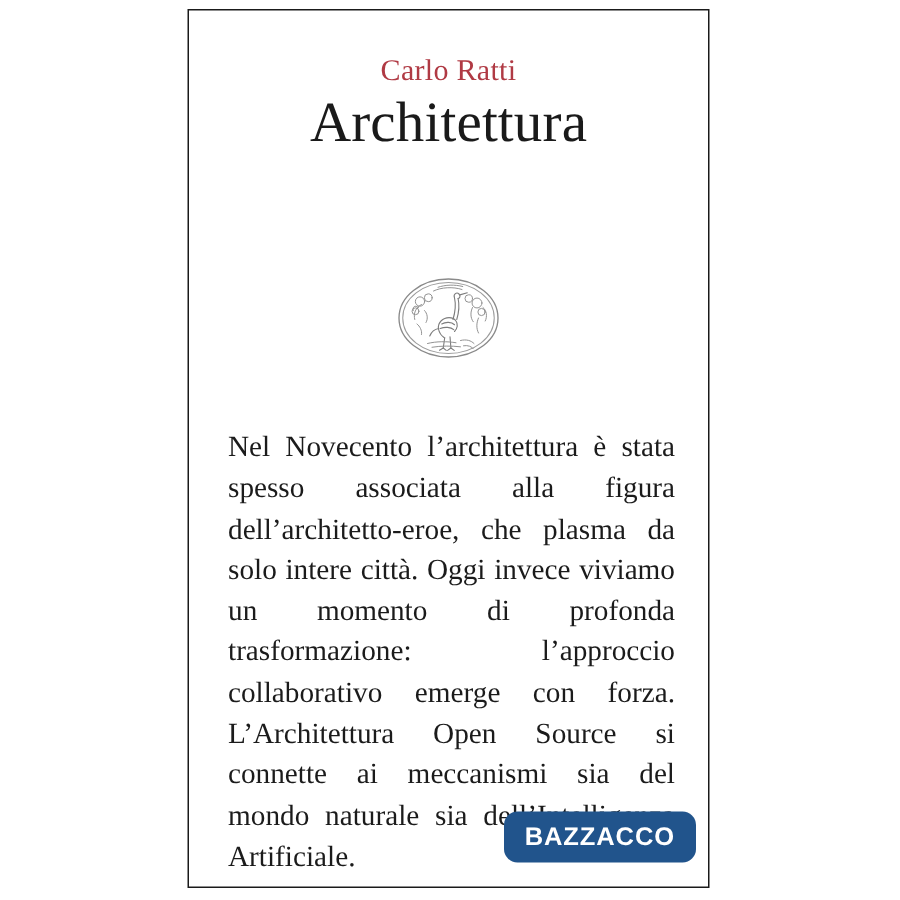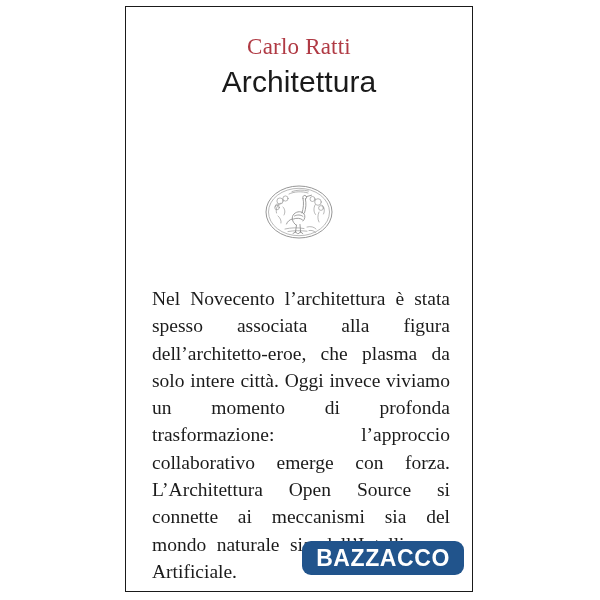--- a/index.html
+++ b/index.html
@@ -34,40 +34,40 @@
     overflow: hidden;
   }
 
   
   .author-line {
     position: absolute;
     left: 0;
     top: 25px;
     width: 100%;
     text-align: center;
-    font-size: 23px;
+    font-size: 20px;
     line-height: 30px;
     letter-spacing: 0.2px;
     color: #b03a44;
     font-family: "Liberation Serif", serif;
   }
 
   
   .title-block {
     position: absolute;
     left: 0;
     top: 58px;
     width: 100%;
     text-align: center;
   }
   .title-line {
-    font-size: 30px;
+    font-size: 38px;
     line-height: 34px;
     color: #1a1a1a;
-    font-family: Liberation Sans, sans-serif;
+    font-family: Liberation Serif, serif;
     letter-spacing: 0.1px;
   }
 
   
   .emblem-wrap {
     position: absolute;
     left: 50%;
     top: 176px;
     transform: translateX(-50%);
     width: 72px;
@@ -106,21 +106,21 @@
     right: 8px;
     top: 0;
     height: 34px;
     min-width: 112px;
     padding: 4px 14px;
     border-radius: 9px;
     background: #21548c;
     color: #ffffff;
     font-family: "Liberation Sans", sans-serif;
     font-weight: bold;
-    font-size: 23px;
+    font-size: 17px;
     letter-spacing: 0.6px;
     display: flex;
     align-items: center;
     justify-content: center;
     box-sizing: border-box;
   }
 </style>
 </head>
 <body>
 

